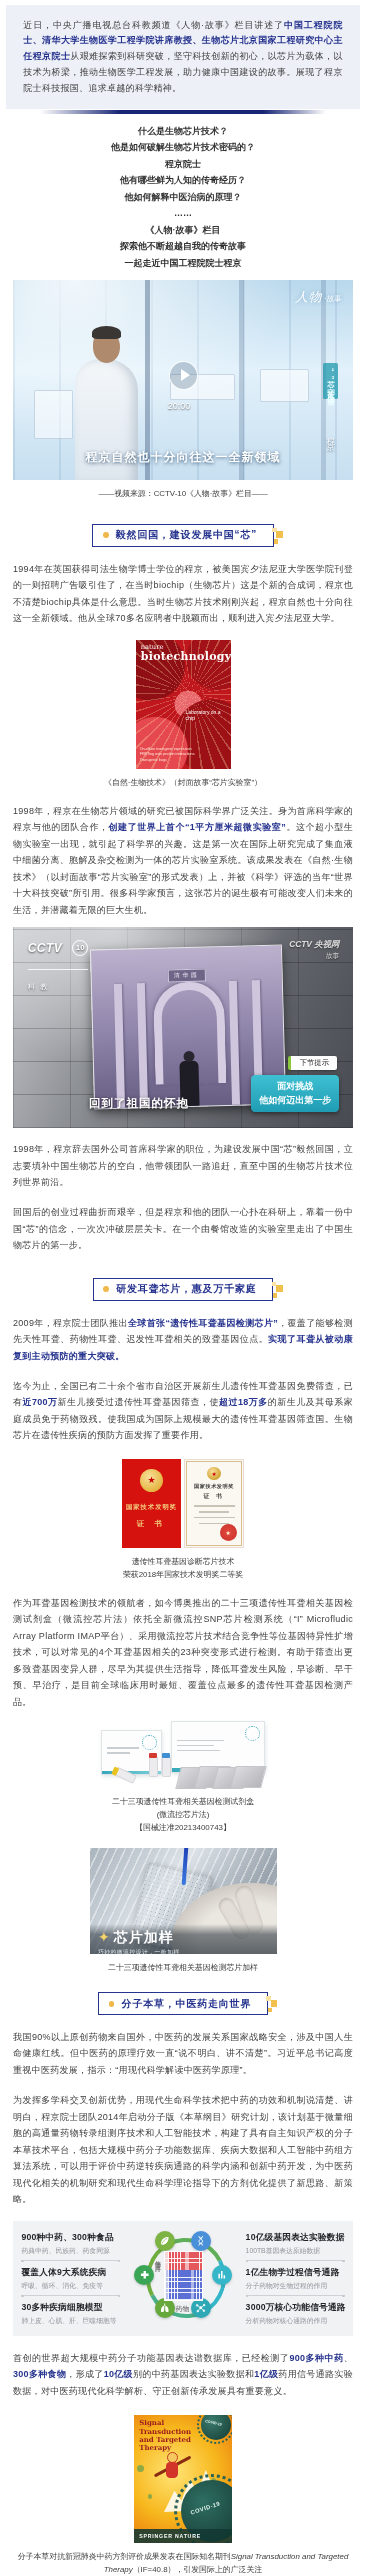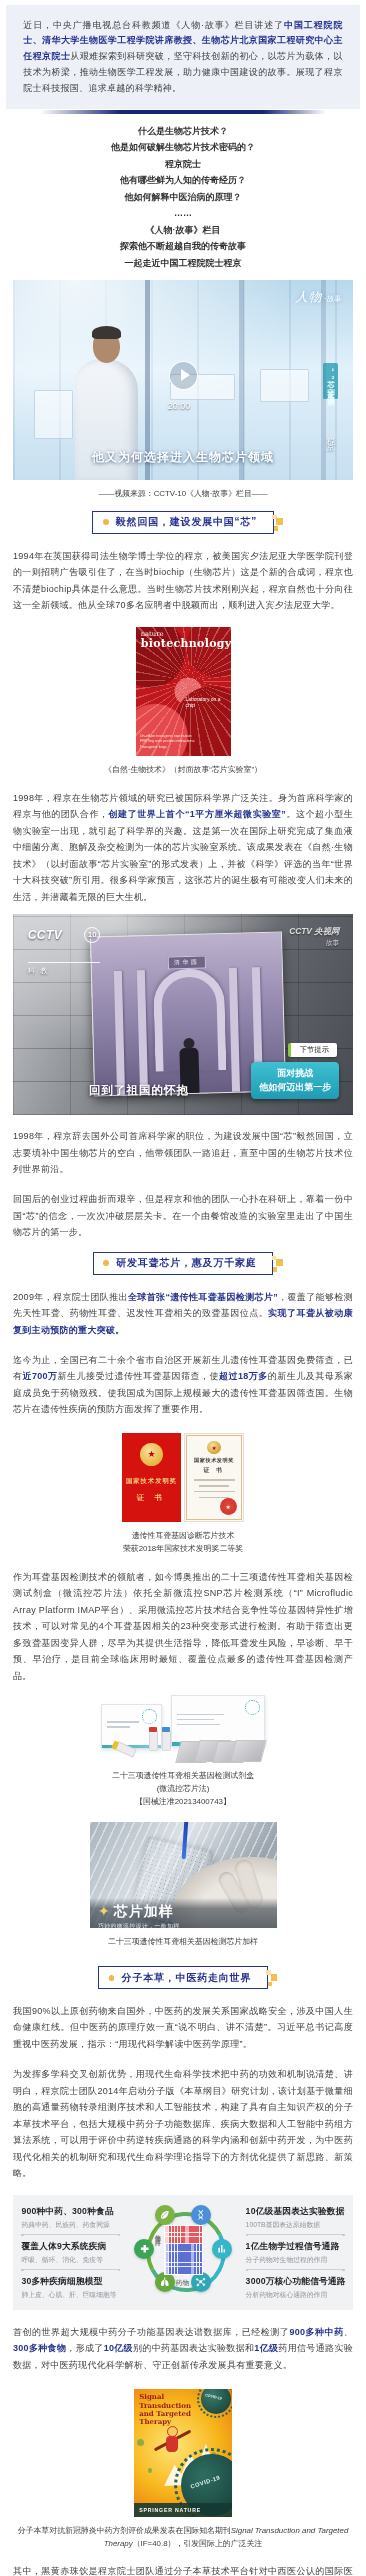--- a/index.html
+++ b/index.html
@@ -8,21 +8,21 @@
   
   .intro{margin:5.2px 6.3px 0;background:#eef0f8;padding:12.6px 17px;font-size:9px;line-height:15.7px;color:#3d3d3d;text-align:justify;letter-spacing:0.3px;}
   .divider{height:3.7px;width:286px;margin:1px auto 0;background:linear-gradient(90deg,rgba(23,37,116,0),#172574 28%,#172574 78%,rgba(23,37,116,0));}
   
   .teaser{margin-top:9.4px;text-align:center;font-weight:bold;font-size:9px;line-height:16.5px;color:#333;}
   
   .para{margin:13.6px 13px 0;font-size:9px;line-height:16.5px;text-align:justify;letter-spacing:0.3px;color:#404040;}
   .cap{margin:6.8px 15.7px 0;text-align:center;font-size:7.9px;line-height:13px;color:#3d3d3d;}
   .cap i{font-style:italic;}
   
-  .sec{display:flex;justify-content:center;margin-top:11px;}
+  .sec{display:flex;justify-content:center;margin-top:24px;}
   .sec-box{position:relative;border:1px solid #27348f;background:#fff;padding:3.7px 15.7px 3.7px 9.4px;display:flex;align-items:center;gap:7.3px;}
   .sec-dot{width:5.8px;height:5.8px;border-radius:50%;background:#f0b84a;}
   .sec-title{font-size:10px;font-weight:bold;color:#27348f;letter-spacing:0.8px;}
   .sq{position:absolute;}
   .sq1{width:4.7px;height:4.7px;background:#fbe3a6;right:-4.2px;top:3.1px;}
   .sq2{width:6.8px;height:6.8px;background:#f2c04d;right:-10.5px;top:6.8px;}
   .sq3{width:4.2px;height:4.2px;background:#f2c04d;right:-5.2px;top:14.7px;}
   
   .media{position:relative;margin:8.4px 13px 0;width:340px;overflow:hidden;}
   
@@ -47,24 +47,24 @@
   .v2{height:201px;background:linear-gradient(115deg,#c9cbd0 0%,#8e9196 32%,#5f6268 70%,#474a50 100%);}
   .v2-blocks{position:absolute;inset:0;background:repeating-linear-gradient(0deg,rgba(0,0,0,.22) 0 1px,rgba(0,0,0,0) 1px 33px),repeating-linear-gradient(90deg,rgba(0,0,0,.16) 0 1px,rgba(0,0,0,0) 1px 57px);}
   .v2-beam{position:absolute;inset:0;background:radial-gradient(ellipse at 30% 0%,rgba(255,255,255,.55),rgba(255,255,255,0) 50%);}
   .v2-photo{position:absolute;left:79px;top:20px;width:190px;height:158px;background:linear-gradient(180deg,#bcb1cd,#8d82a8 55%,#675d82);border:0.5px solid #e5e2ea;box-shadow:0 4.2px 10.5px rgba(0,0,0,.5);transform:rotate(-1.5deg);}
   .v2-pillar{position:absolute;top:34px;bottom:0;width:7.9px;background:#cfc6dd;box-shadow:1px 0 2.1px rgba(40,30,60,.4);}
   .v2-arch{position:absolute;left:61px;top:34px;width:55px;height:94px;border:8.4px solid #d6cde2;border-bottom:none;border-radius:58px 58px 0 0;box-shadow:0 -1.6px 4.2px rgba(40,30,60,.35);}
   .v2-sign{position:absolute;left:50%;top:21px;transform:translateX(-50%);background:#6f6586;color:#f0eaf8;font-size:5.8px;letter-spacing:2.6px;padding:1px 5.2px;border:0.5px solid #cfc6dd;}
   .v2-man{position:absolute;left:50%;bottom:0;transform:translateX(-50%);width:19px;height:45px;background:#1e1c24;border-radius:5.2px 5.2px 1px 1px;}
   .v2-man::before{content:"";position:absolute;left:50%;top:-10.5px;transform:translateX(-50%);width:11.5px;height:11.5px;border-radius:50%;background:#2a2630;}
   .v2-cctv{position:absolute;left:14.7px;top:13.6px;color:#fff;text-shadow:0 0.5px 2.1px rgba(0,0,0,.6);}
-  .v2-cctv .row{display:flex;align-items:center;gap:22px;}
+  .v2-cctv .row{display:flex;align-items:center;gap:10px;}
   .v2-cctv .logo{font-size:12px;font-weight:bold;font-style:italic;letter-spacing:0.5px;}
   .v2-cctv .num{font-size:7.9px;font-weight:bold;border:1px solid #fff;border-radius:50%;width:13.6px;height:13.6px;display:flex;align-items:center;justify-content:center;}
-  .v2-cctv .sub{font-size:7.3px;letter-spacing:5.2px;margin-top:19px;border-top:1px solid rgba(255,255,255,.85);padding-top:3px;}
+  .v2-cctv .sub{font-size:7.3px;letter-spacing:5.2px;margin-top:13px;border-top:1px solid rgba(255,255,255,.85);padding-top:12px;}
   .v2-wm{position:absolute;right:13.6px;top:12.6px;text-align:right;color:rgba(255,255,255,.8);text-shadow:0 0.5px 1.6px rgba(0,0,0,.5);}
   .v2-wm .wm1{font-size:8.4px;font-style:italic;font-weight:bold;}
   .v2-wm .wm2{font-size:6.8px;margin-top:1px;color:rgba(255,255,255,.7);}
   .v2-tab{position:absolute;right:15.7px;top:129px;background:#fdfdfd;color:#2b2b2b;font-size:7.3px;padding:2.1px 8.4px;border-radius:2.1px;border-left:3.1px solid #8dc63f;box-shadow:0 1px 2.6px rgba(0,0,0,.35);}
   .v2-next{position:absolute;right:13.6px;top:148px;width:82px;background:linear-gradient(180deg,#3fc0d2,#1f9cb4);border-radius:4.2px;padding:4.7px 3.1px;text-align:center;color:#fff;font-weight:bold;font-size:9px;line-height:14px;box-shadow:0 1.6px 4.2px rgba(0,0,0,.4);}
   .v2-sub{position:absolute;left:37px;width:178px;top:169px;text-align:center;color:#fff;font-size:11.5px;font-weight:bold;letter-spacing:1px;text-shadow:0 1px 3.7px rgba(0,0,0,.8);}
   
   .nature{width:95px;height:129px;margin:13.6px auto 0;position:relative;background:#c0161d;overflow:hidden;}
   .nat-petals{position:absolute;inset:0;background:
     radial-gradient(circle at 15% 20%,#8f0f14 0 26%,rgba(0,0,0,0) 27%),
@@ -186,21 +186,21 @@
     <div class="v1-man-body"></div>
     <div class="v1-man-head"></div>
     <div class="v1-man-hair"></div>
     <div class="v1-logo">
       <span class="big">人物</span><span class="small">·故事</span>
     </div>
     <div class="v1-banner">“芯”守护人民健康</div>
     <div class="v1-person">程京</div>
     <div class="v1-play"></div>
     <div class="v1-time">20:00</div>
-    <div class="v1-sub">他又为何选择进入生物芯片领域</div>
+    <div class="v1-sub">程京自然也十分向往这一全新领域</div>
   </div>
   <div class="cap">——视频来源：CCTV-10《人物·故事》栏目——</div>
 
   <div class="sec">
     <div class="sec-box">
       <span class="sec-dot"></span>
       <span class="sec-title">毅然回国，建设发展中国“芯”</span>
       <span class="sq sq1"></span>
       <span class="sq sq2"></span>
       <span class="sq sq3"></span>

